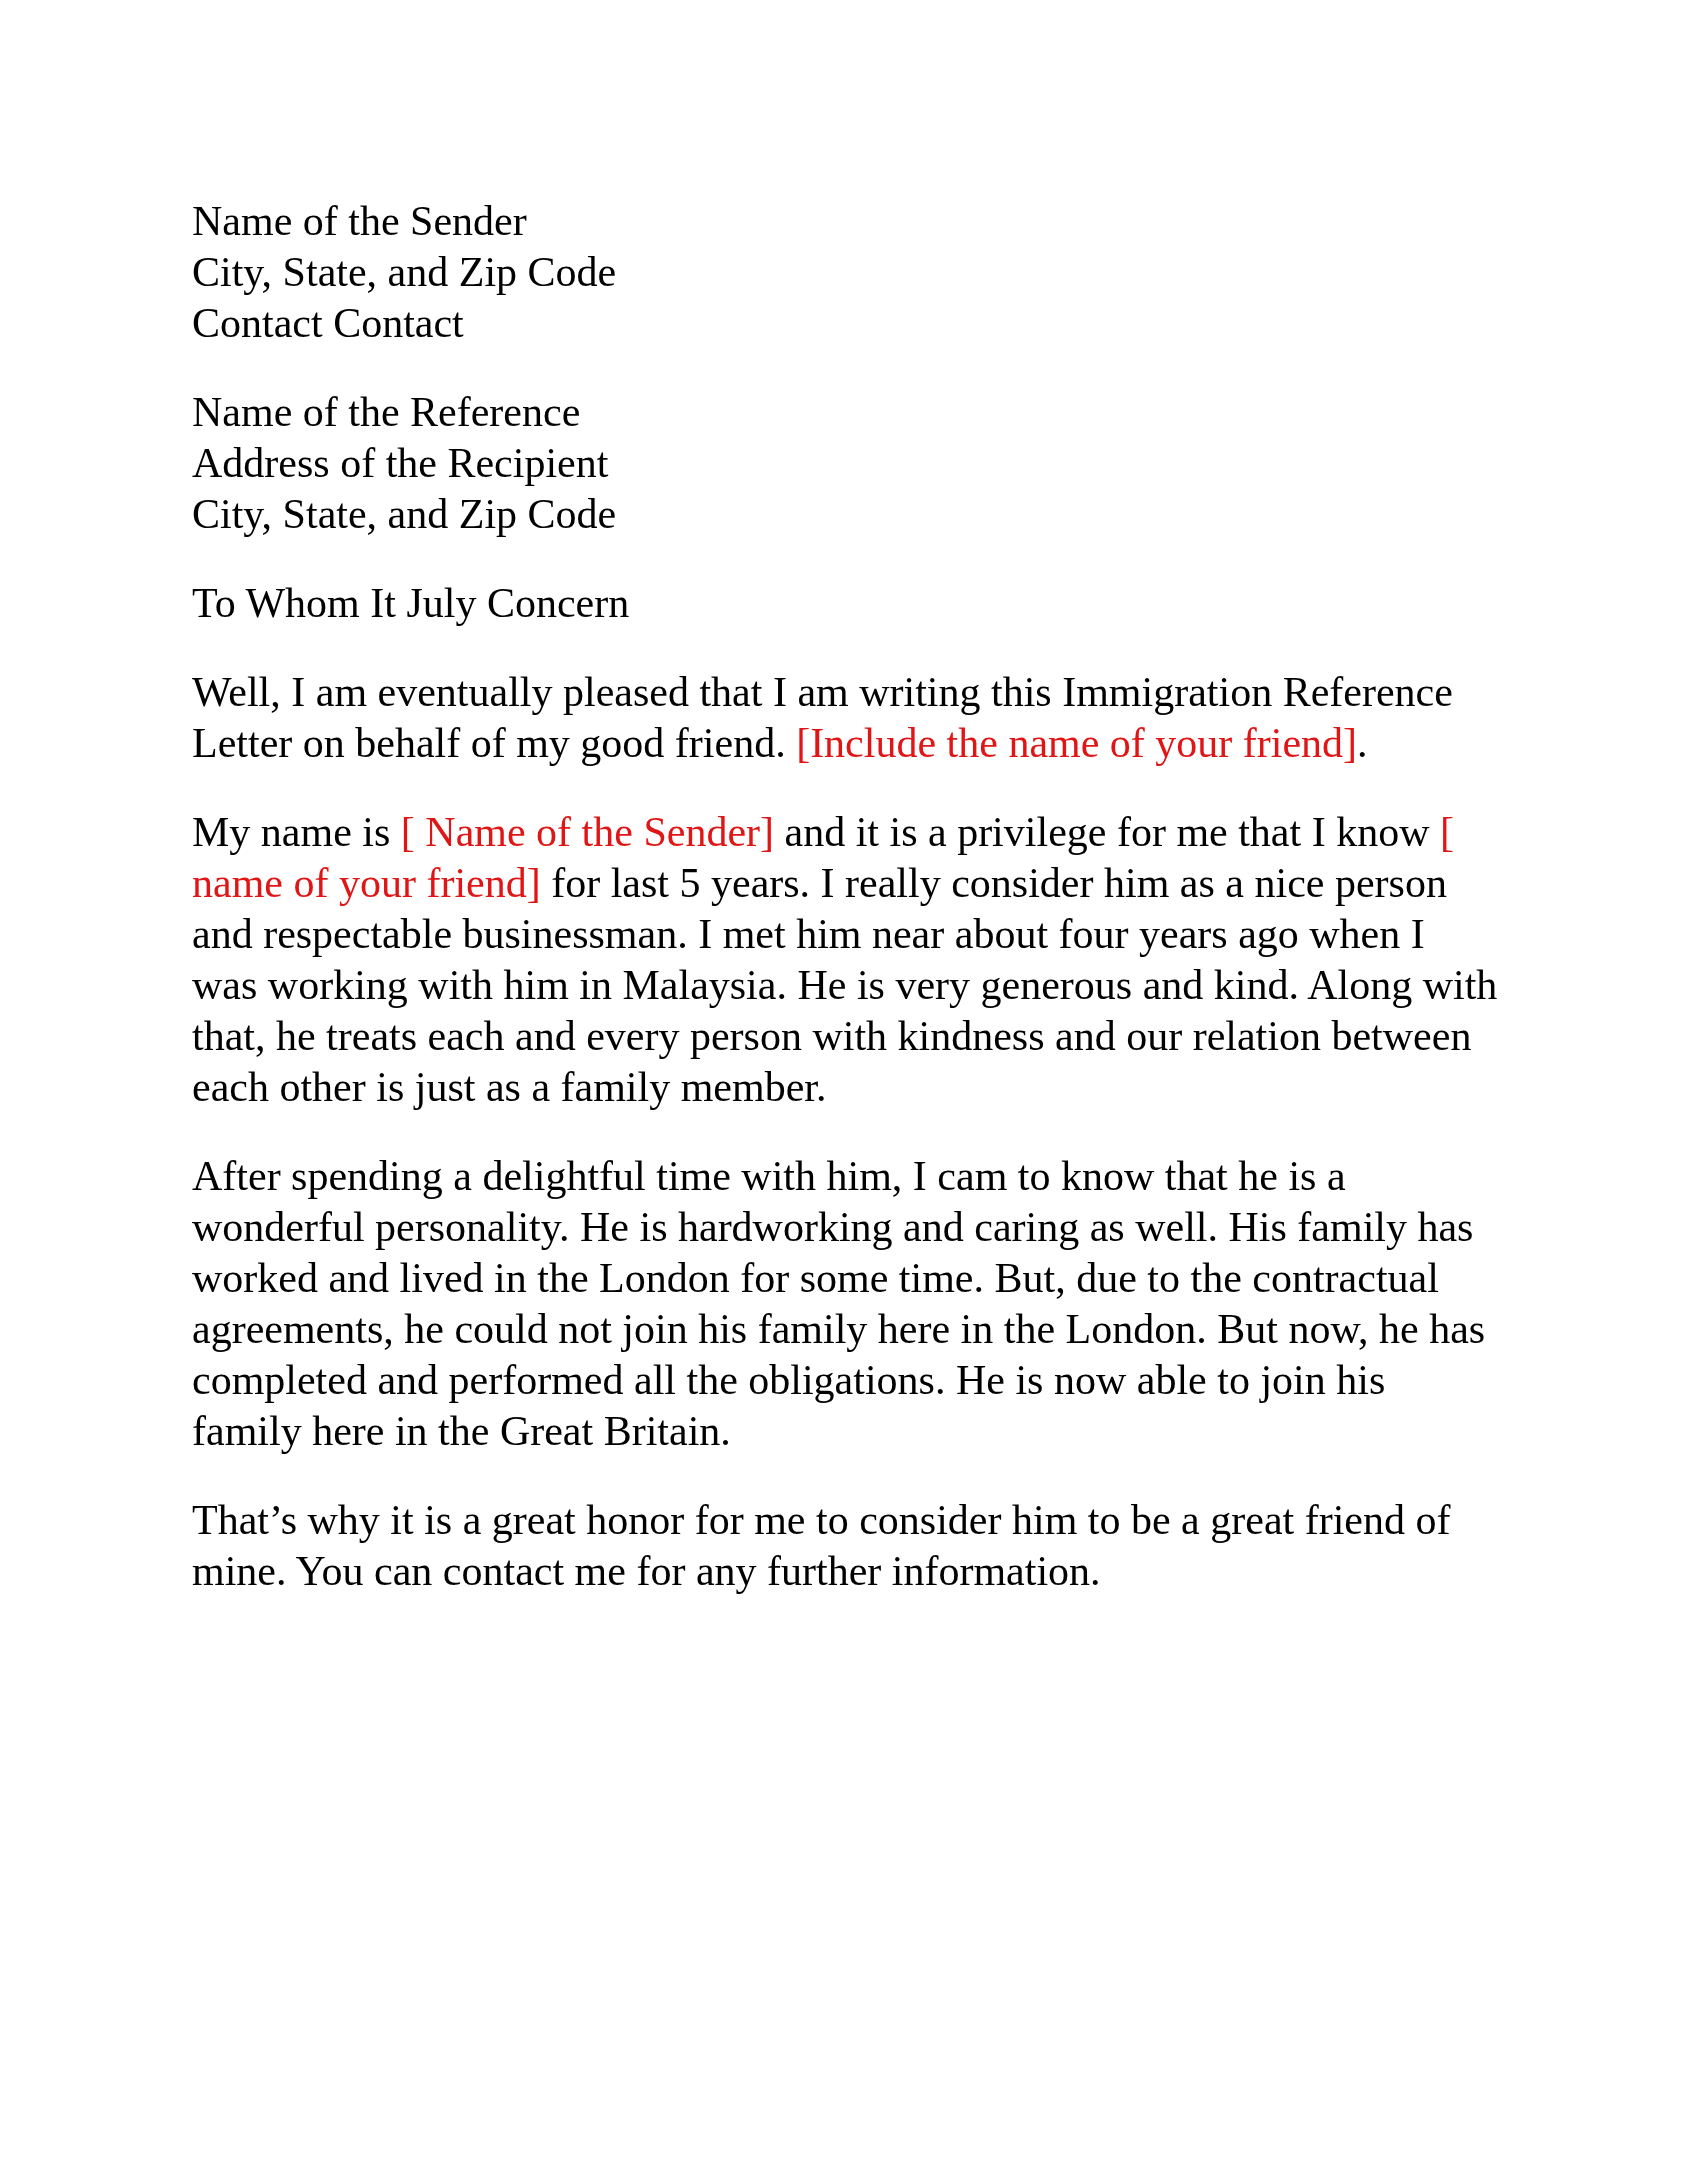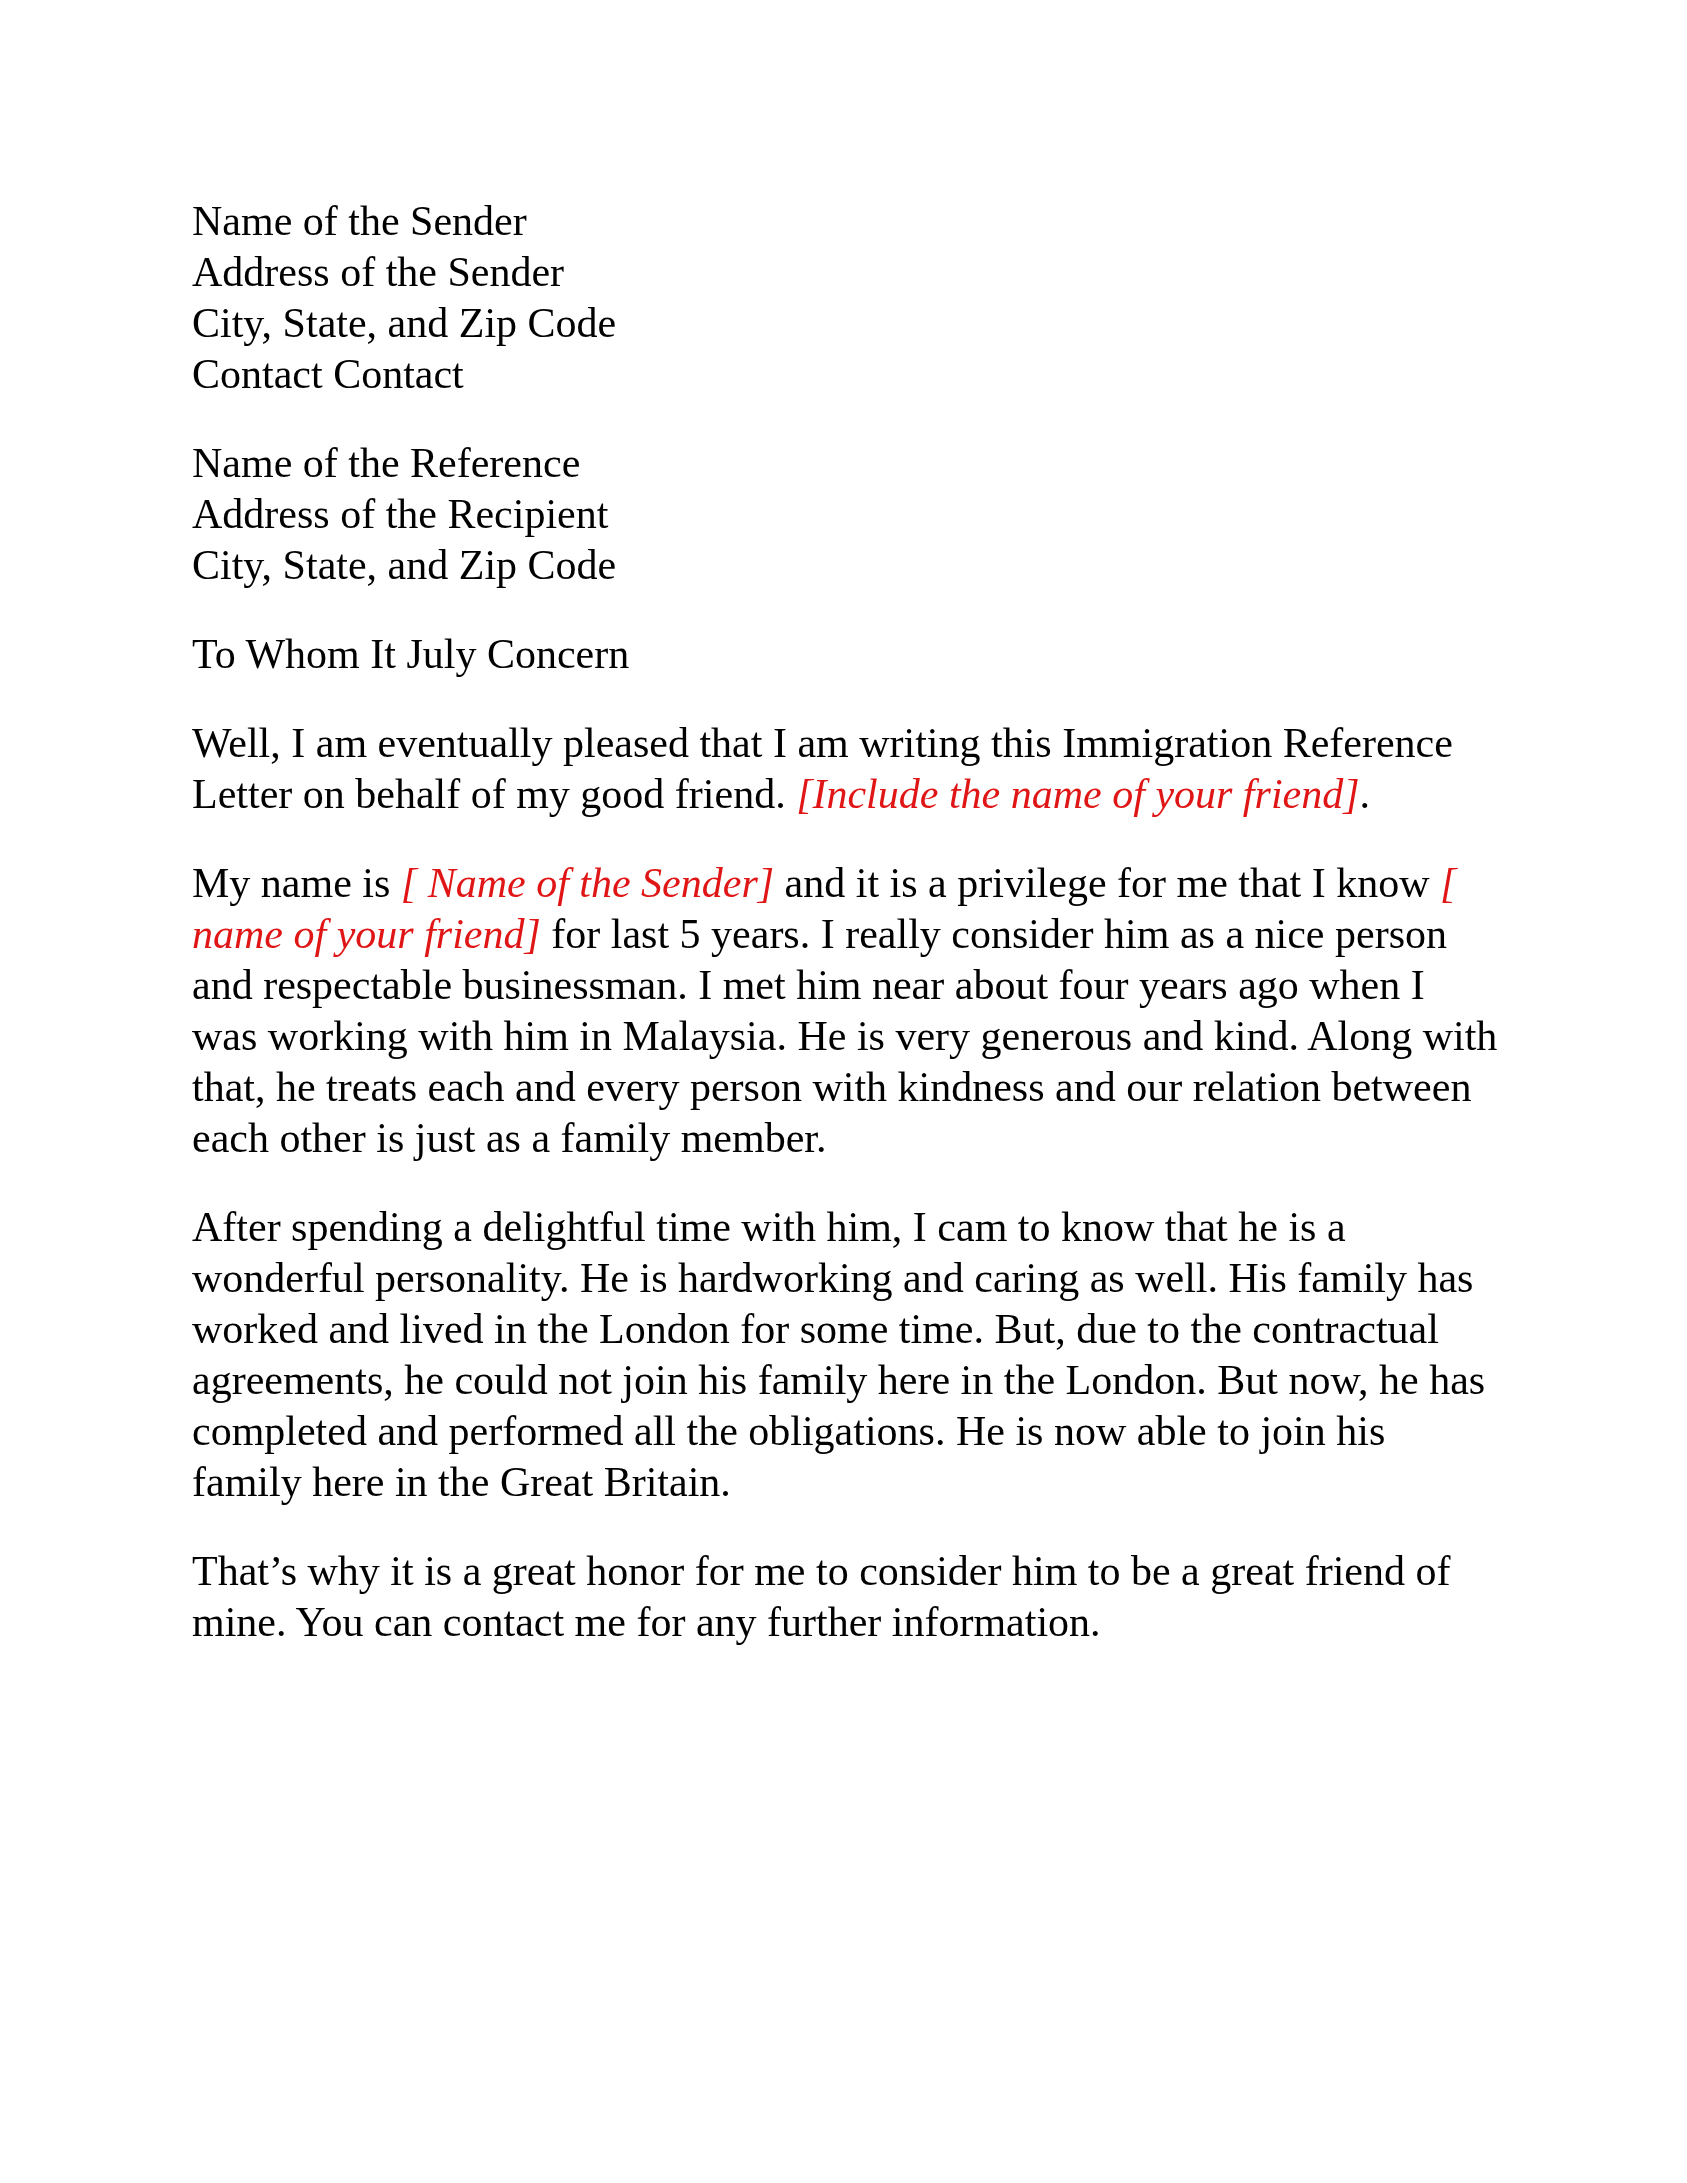--- a/index.html
+++ b/index.html
@@ -26,31 +26,29 @@
     text-align: left;
   }
   .block, .para {
     margin: 0 0 38px 0;
   }
   .line {
     white-space: nowrap;
   }
   .red {
     color: var(--highlight-red, #e01515);
-    font-style: italic;
   }
 </style>
 </head>
 <body>
 
 <div class="page">
 
   <div class="block">
     <div class="line">Name of the Sender</div>
-    <div class="line">Address of the Sender</div>
     <div class="line">City, State, and Zip Code</div>
     <div class="line">Contact Contact</div>
   </div>
 
 
   <div class="block">
     <div class="line">Name of the Reference</div>
     <div class="line">Address of the Recipient</div>
     <div class="line">City, State, and Zip Code</div>
   </div>

